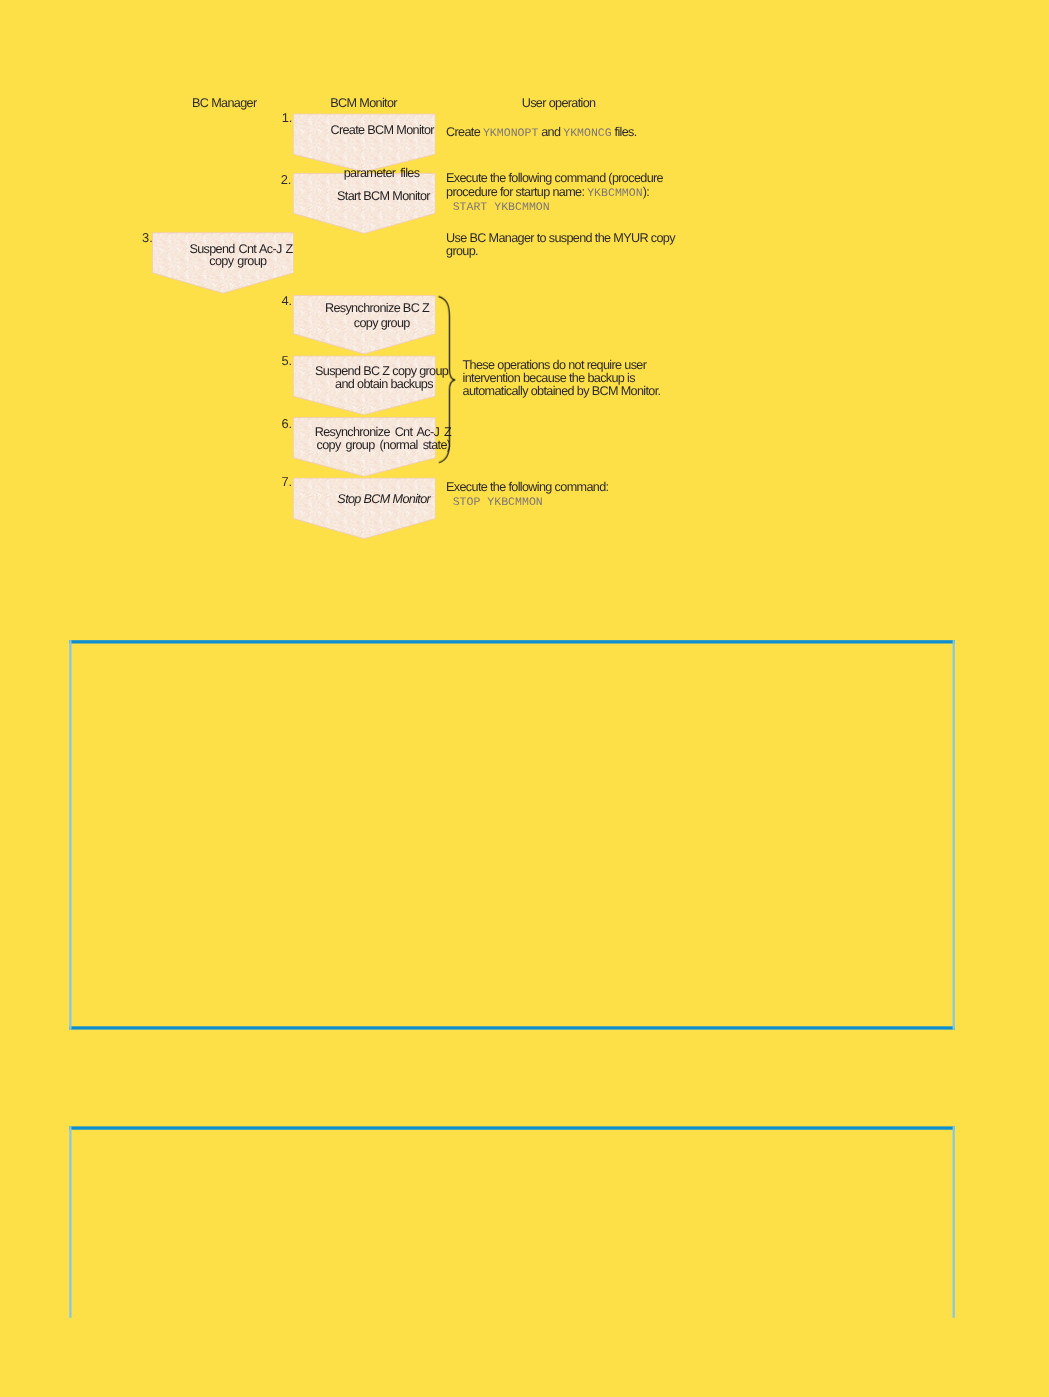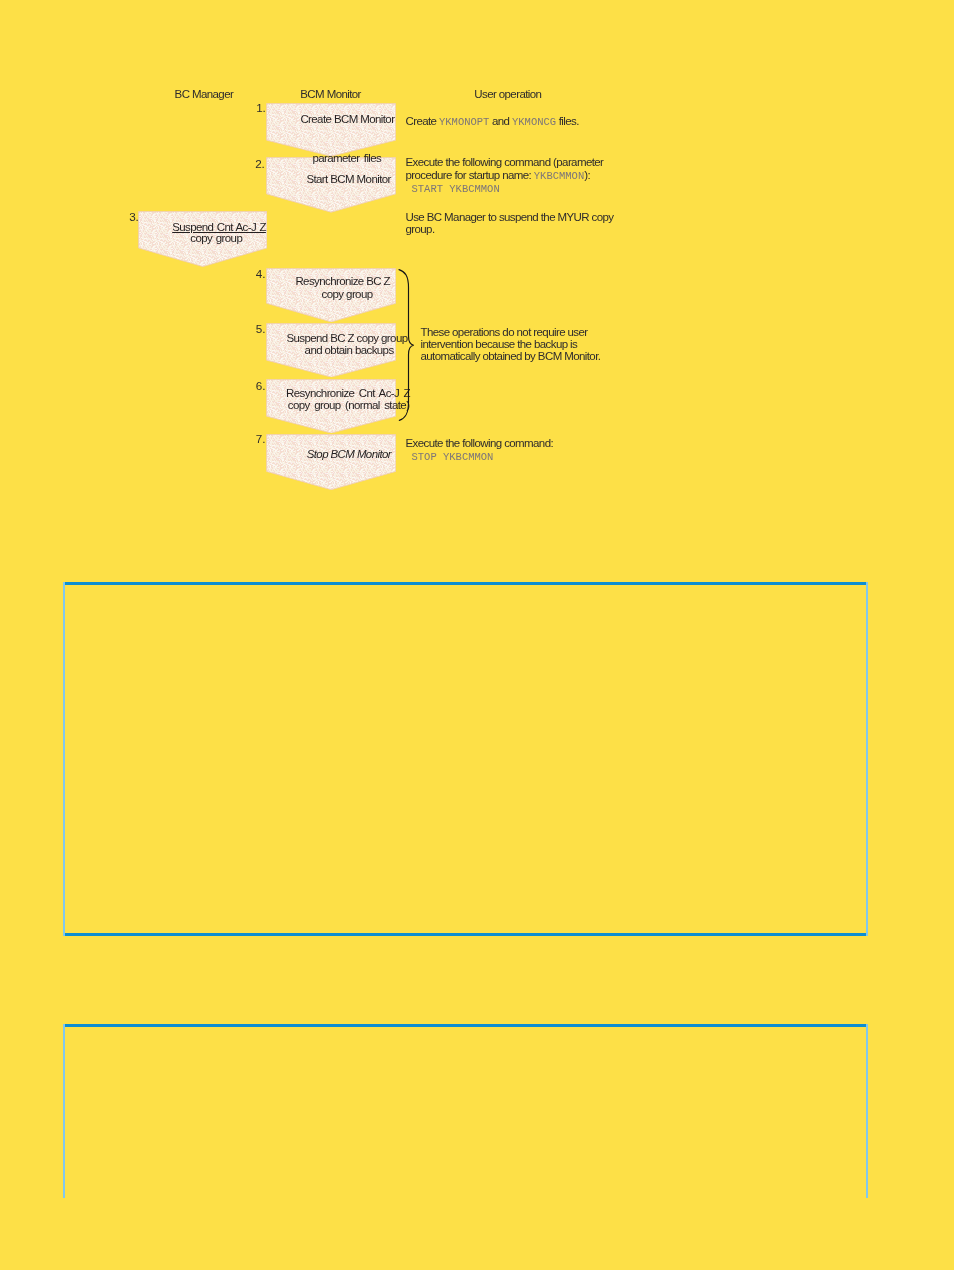--- a/index.html
+++ b/index.html
@@ -232,41 +232,41 @@
       </svg>
   </div>
   <div class="shape" style="left:265.8px;top:433.7px;width:130.4px;height:56.3px;">
     <svg width="130.4" height="56.3" viewBox="0 0 130.4 56.3">
         <polygon points="0.6,0.6 129.8,0.6 129.8,37.4 65.2,55.699999999999996 0.6,37.4" fill="url(#dither)" stroke="#f0cdb3" stroke-width="0.85" stroke-linejoin="miter"></polygon>
       </svg>
   </div>
   <div class="lbl" style="left:283.4px;top:112.5px;">Create BCM Monitor</div>
   <div class="lbl" style="left:295.4px;top:125.5px;word-spacing:1.8px;margin-top:26px;">parameter files</div>
   <div class="lbl" style="left:289.4px;top:172.6px;">Start BCM Monitor</div>
-  <div class="lbl" style="left:155.2px;top:220.8px;word-spacing:0.75px;text-decoration:underline;">Suspend Cnt Ac-J Z</div>
+  <div class="lbl" style="left:155.2px;top:220.8px;word-spacing:0.75px;">Suspend Cnt Ac-J Z</div>
   <div class="lbl" style="left:173.3px;top:231.8px;word-spacing:1.0px;">copy group</div>
   <div class="lbl" style="left:278.4px;top:275.1px;">Resynchronize BC Z</div>
   <div class="lbl" style="left:304.6px;top:287.6px;">copy group</div>
   <div class="lbl" style="left:269.4px;top:331.8px;">Suspend BC Z copy group</div>
   <div class="lbl" style="left:287.6px;top:343.6px;">and obtain backups</div>
   <div class="lbl" style="left:269.1px;top:386.8px;word-spacing:1.8px;">Resynchronize Cnt Ac-J Z</div>
   <div class="lbl" style="left:270.8px;top:398.6px;word-spacing:1.85px;">copy group (normal state)</div>
   <div class="lbl" style="left:289.7px;top:448.4px;font-style:italic;">Stop BCM Monitor</div>
   <div class="stepnum" style="left:256.2px;top:101.2px;">1.</div>
   <div class="stepnum" style="left:255.2px;top:157.2px;">2.</div>
   <div class="stepnum" style="left:129.2px;top:210.3px;">3.</div>
   <div class="stepnum" style="left:255.8px;top:266.5px;">4.</div>
   <div class="stepnum" style="left:255.8px;top:321.5px;">5.</div>
   <div class="stepnum" style="left:255.8px;top:378.5px;">6.</div>
   <div class="stepnum" style="left:255.8px;top:431.5px;">7.</div>
   <div class="optext" style="left:405.5px;top:115px;">
     <span>Create </span><span class="mono">YKMONOPT</span><span> and </span><span class="mono">YKMONCG</span><span> files.</span>
   </div>
   <div class="optext" style="left:405.5px;top:156.4px;">
-    <div>Execute the following command (parameter</div>
+    <div>Execute the following command (procedure</div>
     <div><span>procedure for startup name: </span><span class="mono">YKBCMMON</span><span>):</span></div>
     <div class="mono" style="padding-left:6px;line-height:15.3px;">START YKBCMMON</div>
   </div>
   <div class="optext" style="left:405.5px;top:210.9px;">
     <div>Use BC Manager to suspend the MYUR copy</div>
     <div>group.</div>
   </div>
   <div class="optext" style="left:420.5px;top:325.9px;">
     <div>These operations do not require user</div>
     <div>intervention because the backup is</div>

